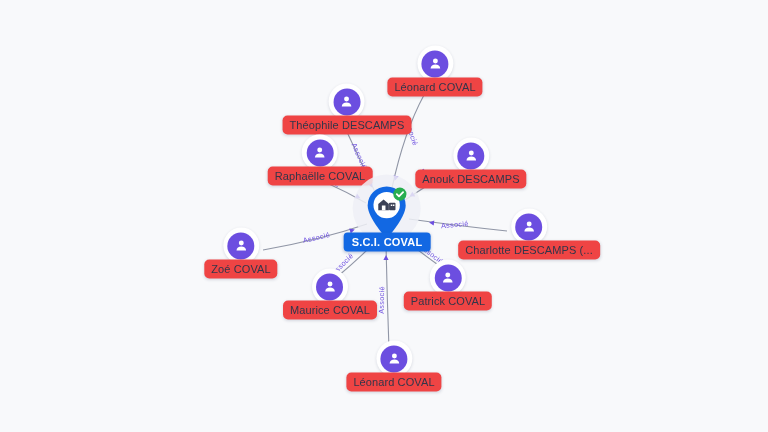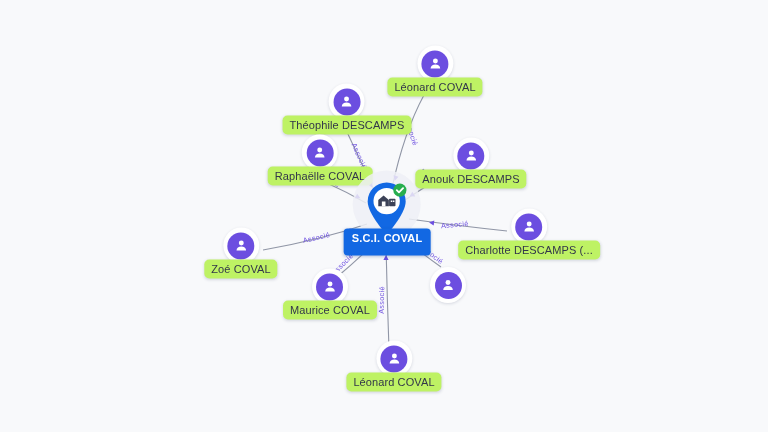--- a/index.html
+++ b/index.html
@@ -51,21 +51,21 @@
     border-radius: 50%;
     background: #6c4ee0;
     display: flex;
     align-items: center;
     justify-content: center;
   }
   .person-node .avatar svg { display: block; }
   .node-label {
     margin-top: -4px;
     position: relative;
-    background: #bef264;
+    background: #ef4444;
     border-radius: 5px;
     box-shadow: 0 1px 3px rgba(40,50,90,0.16);
     padding: 3px 7px 4px 7px;
     font-size: 11px;
     line-height: 12px;
     color: #32364a;
     white-space: nowrap;
     letter-spacing: 0.1px;
   }
   
@@ -86,21 +86,21 @@
     width: 48px;
     height: 56px;
   }
   .pin-wrap svg { display: block; }
   .company-label {
     position: relative;
     margin-top: -8px;
     background: #1268e3;
     color: #ffffff;
     border-radius: 4px;
-    padding: 3px 8px 12px 8px;
+    padding: 3px 8px 4px 8px;
     font-size: 11px;
     line-height: 12px;
     font-weight: bold;
     white-space: nowrap;
     letter-spacing: 0.2px;
     box-shadow: 0 1px 3px rgba(20,60,140,0.25);
   }
   .edge-path {
     fill: none;
     stroke: #9096a6;
@@ -247,20 +247,21 @@
       </div>
       <div class="node person-node" style="left: 448px; top: 285px;">
         <div class="avatar-ring">
           <div class="avatar">
             <svg width="16" height="16" viewBox="0 0 24 24" aria-hidden="true">
               <circle cx="12" cy="8.3" r="3.7" fill="#ffffff"></circle>
               <path d="M4.8 19.4c0-3.9 3.3-5.9 7.2-5.9s7.2 2 7.2 5.9z" fill="#ffffff"></path>
             </svg>
           </div>
         </div>
+        <div class="node-label">Patrick COVAL</div>
       </div>
       <div class="node person-node" style="left: 394px; top: 366px;">
         <div class="avatar-ring">
           <div class="avatar">
             <svg width="16" height="16" viewBox="0 0 24 24" aria-hidden="true">
               <circle cx="12" cy="8.3" r="3.7" fill="#ffffff"></circle>
               <path d="M4.8 19.4c0-3.9 3.3-5.9 7.2-5.9s7.2 2 7.2 5.9z" fill="#ffffff"></path>
             </svg>
           </div>
         </div>

